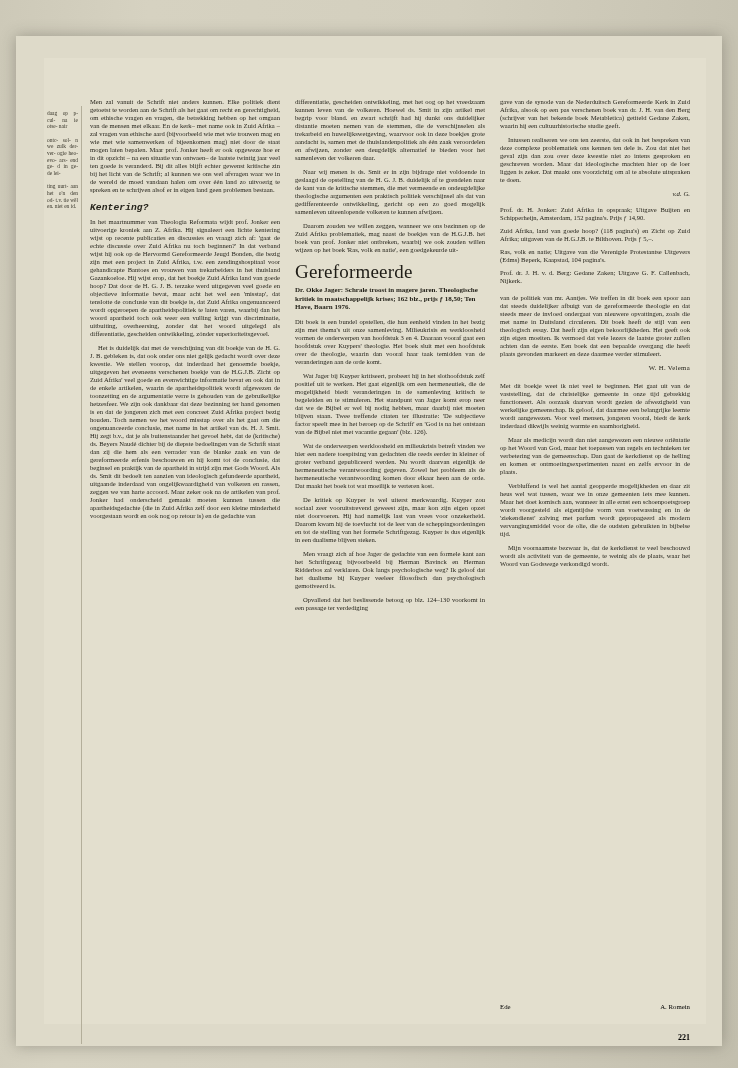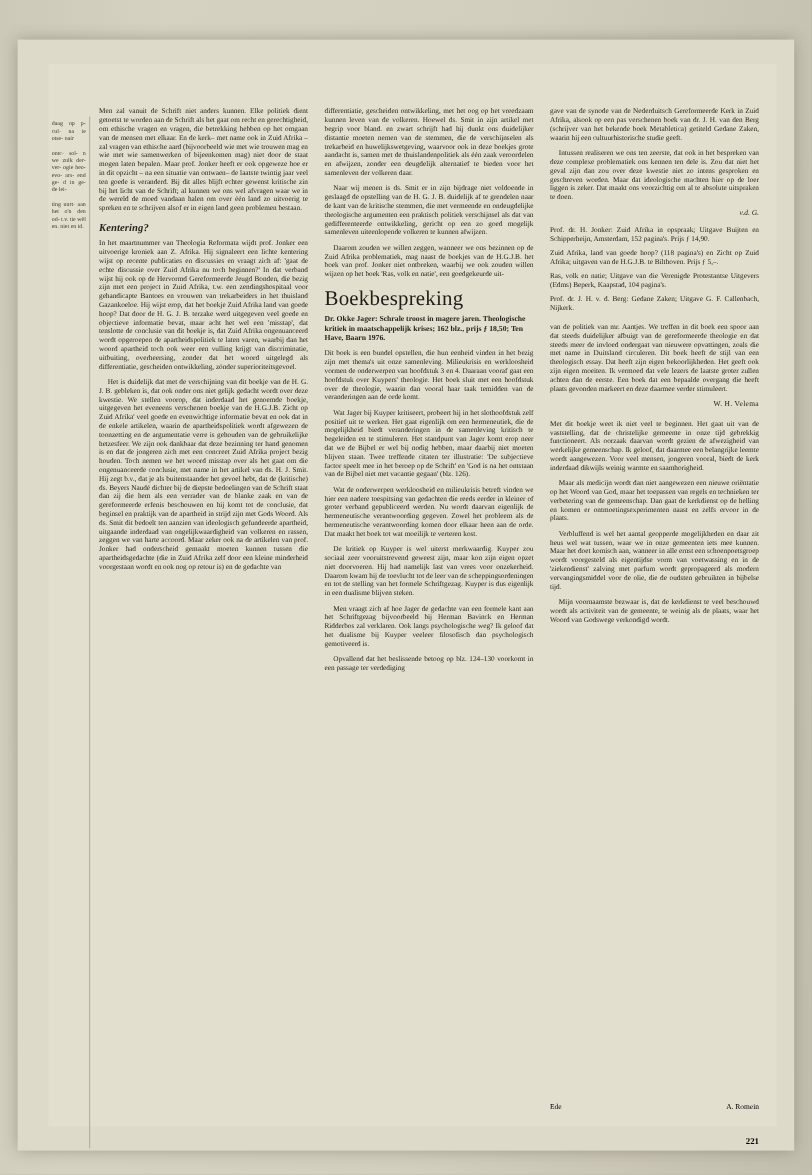--- a/index.html
+++ b/index.html
@@ -79,20 +79,21 @@
   .col p { margin: 0 0 6px 0; }
   .col p.noind { text-indent: 0; }
   .col p.ind { text-indent: 8px; }
 
   .heading {
     font-size: 9.6px;
     font-weight: bold;
     font-style: italic;
     margin: 10px 0 6px 0;
     letter-spacing: .1px;
+    font-family: Liberation Mono, monospace;
   }
   .sig {
     text-align: right;
     font-style: italic;
     margin: 2px 0 8px 0;
     font-size: 6.8px;
   }
   .booklist p { margin: 0 0 5px 0; }
 
   .section-title {
@@ -154,21 +155,21 @@
           <div class="heading">Kentering?</div>
           <p class="noind">In het maartnummer van Theologia Reformata wijdt prof. Jonker een uitvoerige kroniek aan Z. Afrika. Hij signaleert een lichte kentering wijst op recente publicaties en discussies en vraagt zich af: 'gaat de echte discussie over Zuid Afrika nu toch beginnen?' In dat verband wijst hij ook op de Hervormd Gereformeerde Jeugd Bonden, die bezig zijn met een project in Zuid Afrika, t.w. een zendingshospitaal voor gehandicapte Bantoes en vrouwen van trekarbeiders in het thuisland Gazankoeloe. Hij wijst erop, dat het boekje Zuid Afrika land van goede hoop? Dat door de H. G. J. B. terzake werd uitgegeven veel goede en objectieve informatie bevat, maar acht het wel een 'misstap', dat tenslotte de conclusie van dit boekje is, dat Zuid Afrika ongenuanceerd wordt opgeroepen de apartheidspolitiek te laten varen, waarbij dan het woord apartheid toch ook weer een vulling krijgt van discriminatie, uitbuiting, overheersing, zonder dat het woord uitgelegd als differentiatie, gescheiden ontwikkeling, zónder superioriteitsgevoel.</p>
           <p class="ind">Het is duidelijk dat met de verschijning van dit boekje van de H. G. J. B. gebleken is, dat ook onder ons niet gelijk gedacht wordt over deze kwestie. We stellen voorop, dat inderdaad het genoemde boekje, uitgegeven het eveneens verschenen boekje van de H.G.J.B. Zicht op Zuid Afrika' veel goede en evenwichtige informatie bevat en ook dat in de enkele artikelen, waarin de apartheidspolitiek wordt afgewezen de toonzetting en de argumentatie verre is gehouden van de gebruikelijke hetzesfeer. We zijn ook dankbaar dat deze bezinning ter hand genomen is en dat de jongeren zich met een concreet Zuid Afrika project bezig houden. Toch nemen we het woord misstap over als het gaat om die ongenuanceerde conclusie, met name in het artikel van ds. H. J. Smit. Hij zegt b.v., dat je als buitenstaander het gevoel hebt, dat de (kritische) ds. Beyers Naudé dichter bij de diepste bedoelingen van de Schrift staat dan zij die hem als een verrader van de blanke zaak en van de gereformeerde erfenis beschouwen en hij komt tot de conclusie, dat beginsel en praktijk van de apartheid in strijd zijn met Gods Woord. Als ds. Smit dit bedoelt ten aanzien van ideologisch gefundeerde apartheid, uitgaande inderdaad van ongelijkwaardigheid van volkeren en rassen, zeggen we van harte accoord. Maar zeker ook na de artikelen van prof. Jonker had onderscheid gemaakt moeten kunnen tussen die apartheidsgedachte (die in Zuid Afrika zelf door een kleine minderheid voorgestaan wordt en ook nog op retour is) en de gedachte van</p>
         </div>
 
         <div class="col c2">
           <p class="noind">differentiatie, gescheiden ontwikkeling, met het oog op het vreedzaam kunnen leven van de volkeren. Hoewel ds. Smit in zijn artikel met begrip voor bland. en zwart schrijft had hij dunkt ons duidelijker distantie moeten nemen van de stemmen, die de verschijnselen als trekarbeid en huwelijkswetgeving, waarvoor ook in deze boekjes grote aandacht is, samen met de thuislandenpolitiek als één zaak veroordelen en afwijzen, zonder een deugdelijk alternatief te bieden voor het samenleven der volkeren daar.</p>
           <p class="ind">Naar wij menen is ds. Smit er in zijn bijdrage niet voldoende in geslaagd de opstelling van de H. G. J. B. duidelijk af te grendelen naar de kant van de kritische stemmen, die met vermeende en ondeugdelijke theologische argumenten een praktisch politiek verschijnsel als dat van gedifferenteerde ontwikkeling, gericht op een zo goed mogelijk samenleven uiteenlopende volkeren te kunnen afwijzen.</p>
           <p class="ind">Daarom zouden we willen zeggen, wanneer we ons bezinnen op de Zuid Afrika problematiek, mag naast de boekjes van de H.G.J.B. het boek van prof. Jonker niet ontbreken, waarbij we ook zouden willen wijzen op het boek 'Ras, volk en natie', een goedgekeurde uit-</p>
 
-          <div class="section-title">Boekbespreking</div>
+          <div class="section-title">Gereformeerde</div>
 
           <div class="rev-head">Dr. Okke Jager: Schrale troost in magere jaren. Theologische kritiek in maatschappelijk krises; 162 blz., prijs ƒ 18,50; Ten Have, Baarn 1976.</div>
           <p class="noind">Dit boek is een bundel opstellen, die hun eenheid vinden in het bezig zijn met thema's uit onze samenleving. Milieukrisis en werkloosheid vormen de onderwerpen van hoofdstuk 3 en 4. Daaraan vooraf gaat een hoofdstuk over Kuypers' theologie. Het boek sluit met een hoofdstuk over de theologie, waarin dan vooral haar taak temidden van de veranderingen aan de orde komt.</p>
           <p class="ind">Wat Jager bij Kuyper kritiseert, probeert hij in het slothoofdstuk zelf positief uit te werken. Het gaat eigenlijk om een hermeneutiek, die de mogelijkheid biedt veranderingen in de samenleving kritisch te begeleiden en te stimuleren. Het standpunt van Jager komt erop neer dat we de Bijbel er wel bij nodig hebben, maar daarbij niet moeten blijven staan. Twee treffende citaten ter illustratie: 'De subjectieve factor speelt mee in het beroep op de Schrift' en 'God is na het ontstaan van de Bijbel niet met vacantie gegaan' (blz. 126).</p>
           <p class="ind">Wat de onderwerpen werkloosheid en milieukrisis betreft vinden we hier een nadere toespitsing van gedachten die reeds eerder in kleiner of groter verband gepubliceerd werden. Nu wordt daarvan eigenlijk de hermeneutische verantwoording gegeven. Zowel het probleem als de hermeneutische verantwoording komen door elkaar heen aan de orde. Dat maakt het boek tot wat moeilijk te verteren kost.</p>
           <p class="ind">De kritiek op Kuyper is wel uiterst merkwaardig. Kuyper zou sociaal zeer vooruitstrevend geweest zijn, maar kon zijn eigen opzet niet doorvoeren. Hij had namelijk last van vrees voor onzekerheid. Daarom kwam hij de toevlucht tot de leer van de scheppingsordeningen en tot de stelling van het formele Schriftgezag. Kuyper is dus eigenlijk in een dualisme blijven steken.</p>
           <p class="ind">Men vraagt zich af hoe Jager de gedachte van een formele kant aan het Schriftgezag bijvoorbeeld bij Herman Bavinck en Herman Ridderbos zal verklaren. Ook langs psychologische weg? Ik geloof dat het dualisme bij Kuyper veeleer filosofisch dan psychologisch gemotiveerd is.</p>
           <p class="ind">Opvallend dat het beslissende betoog op blz. 124–130 voorkomt in een passage ter verdediging</p>
         </div>
 

